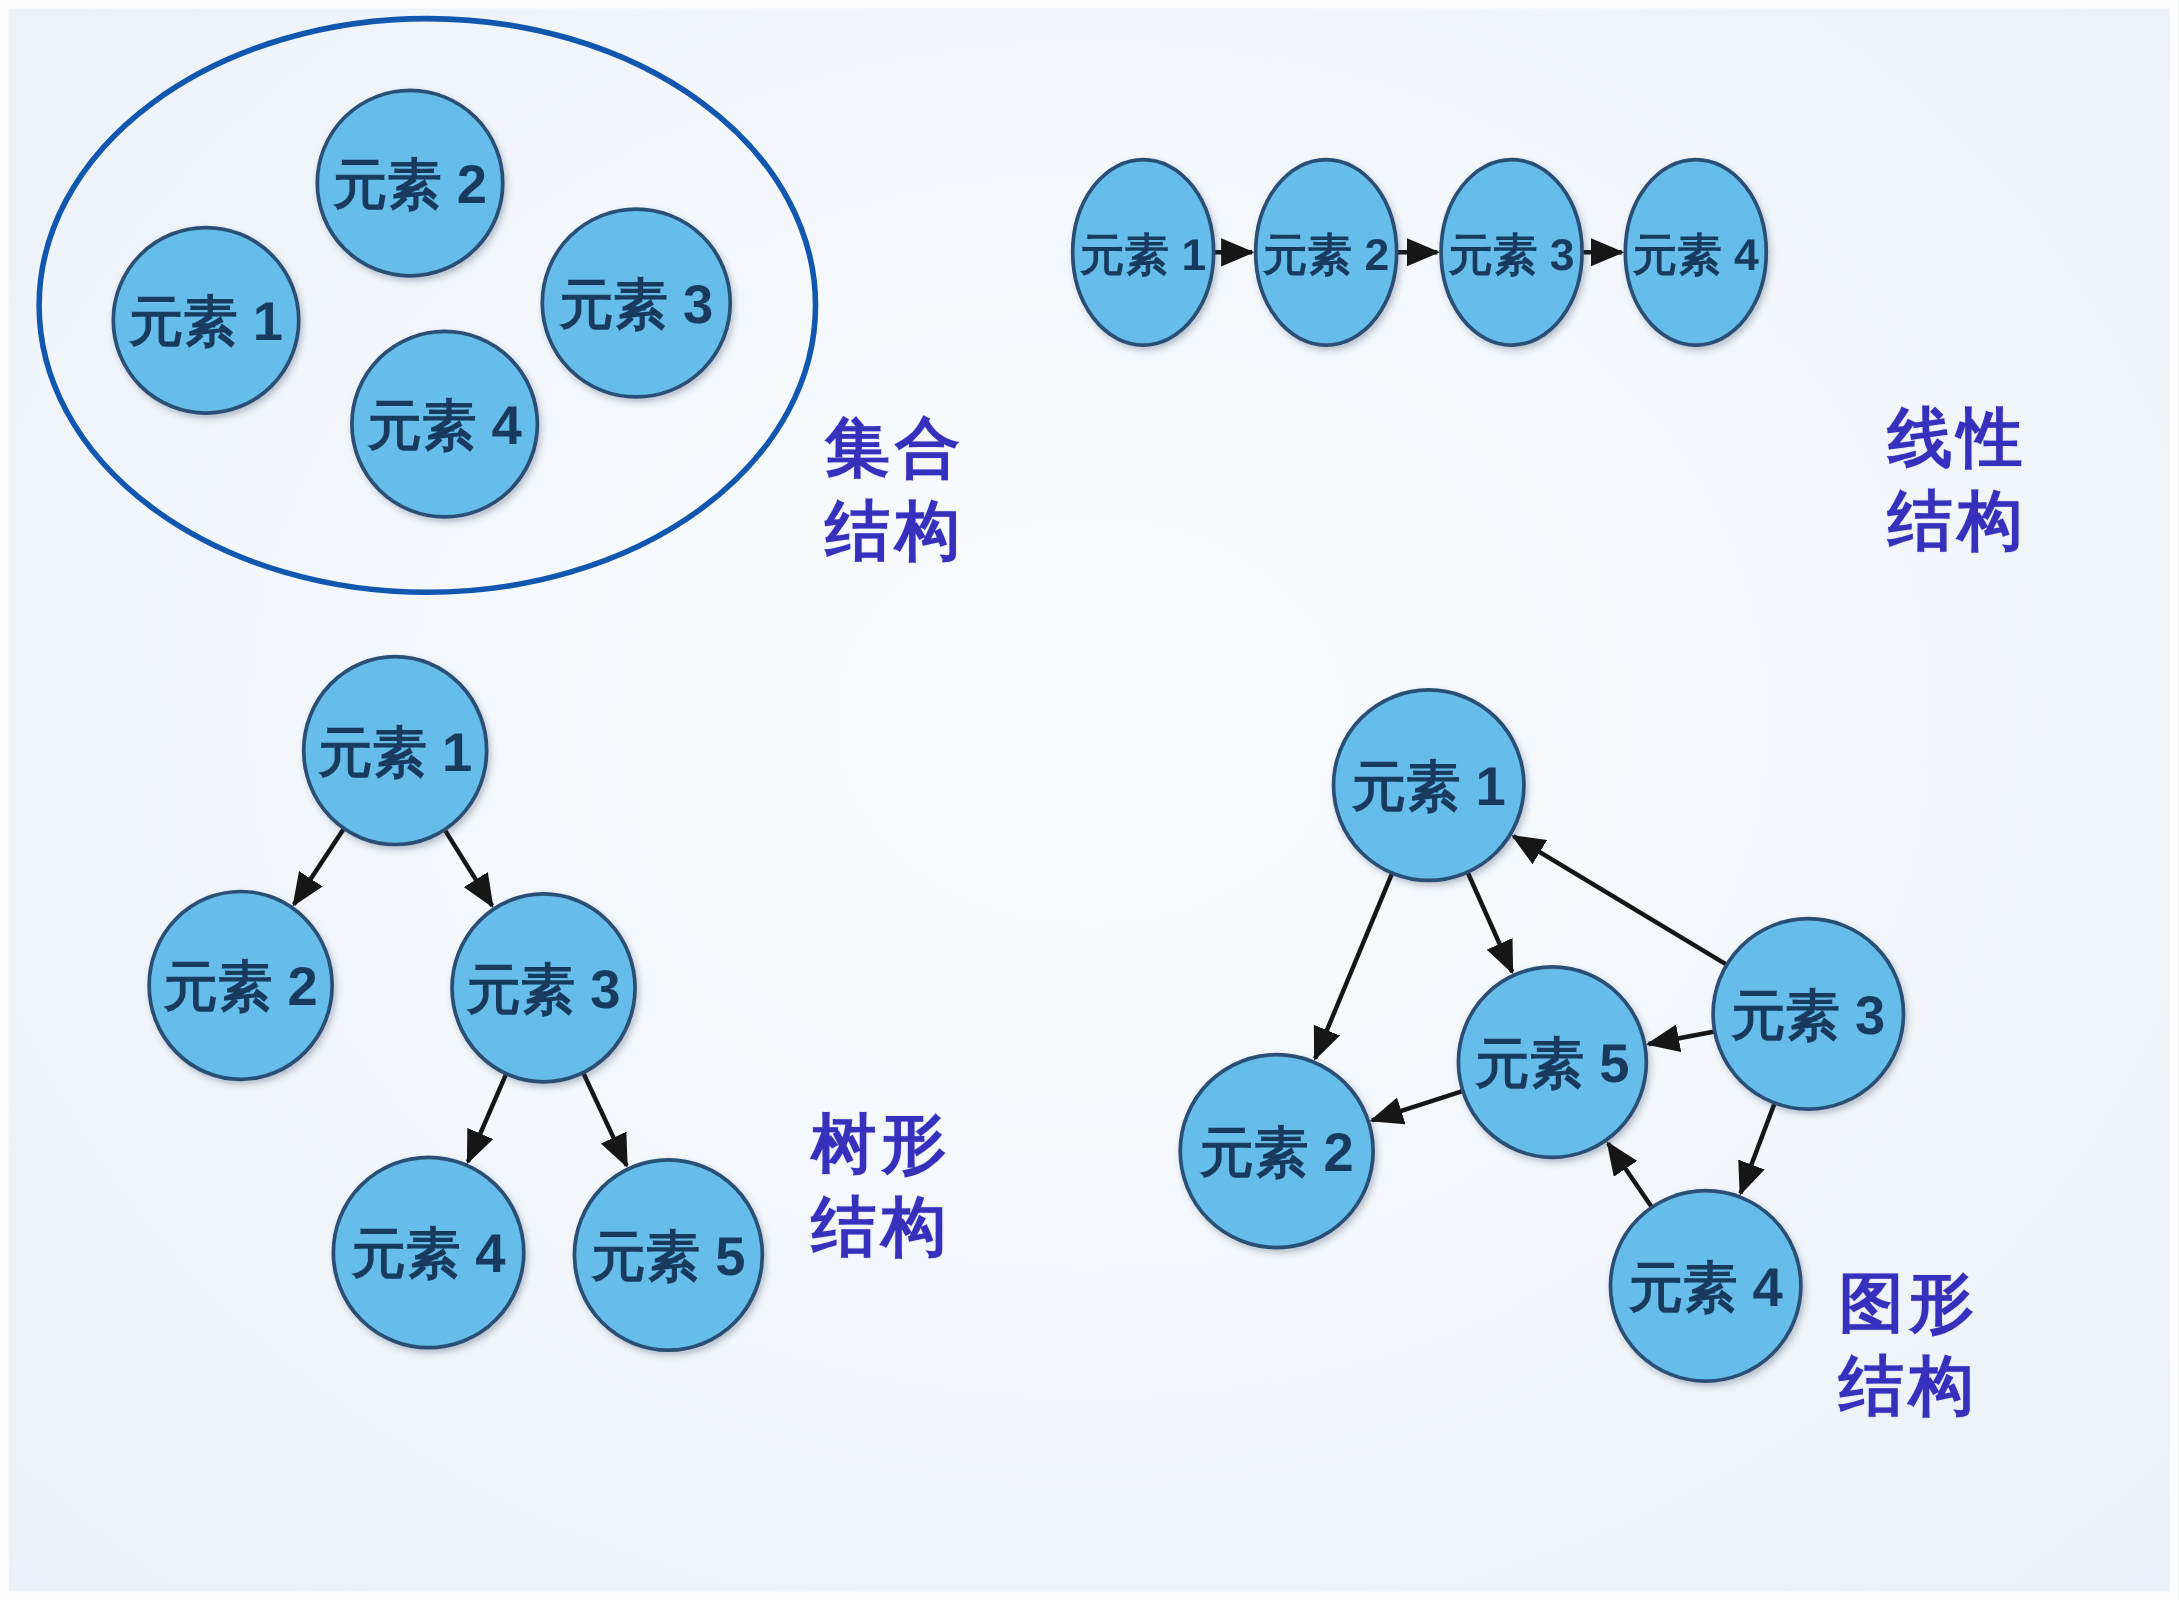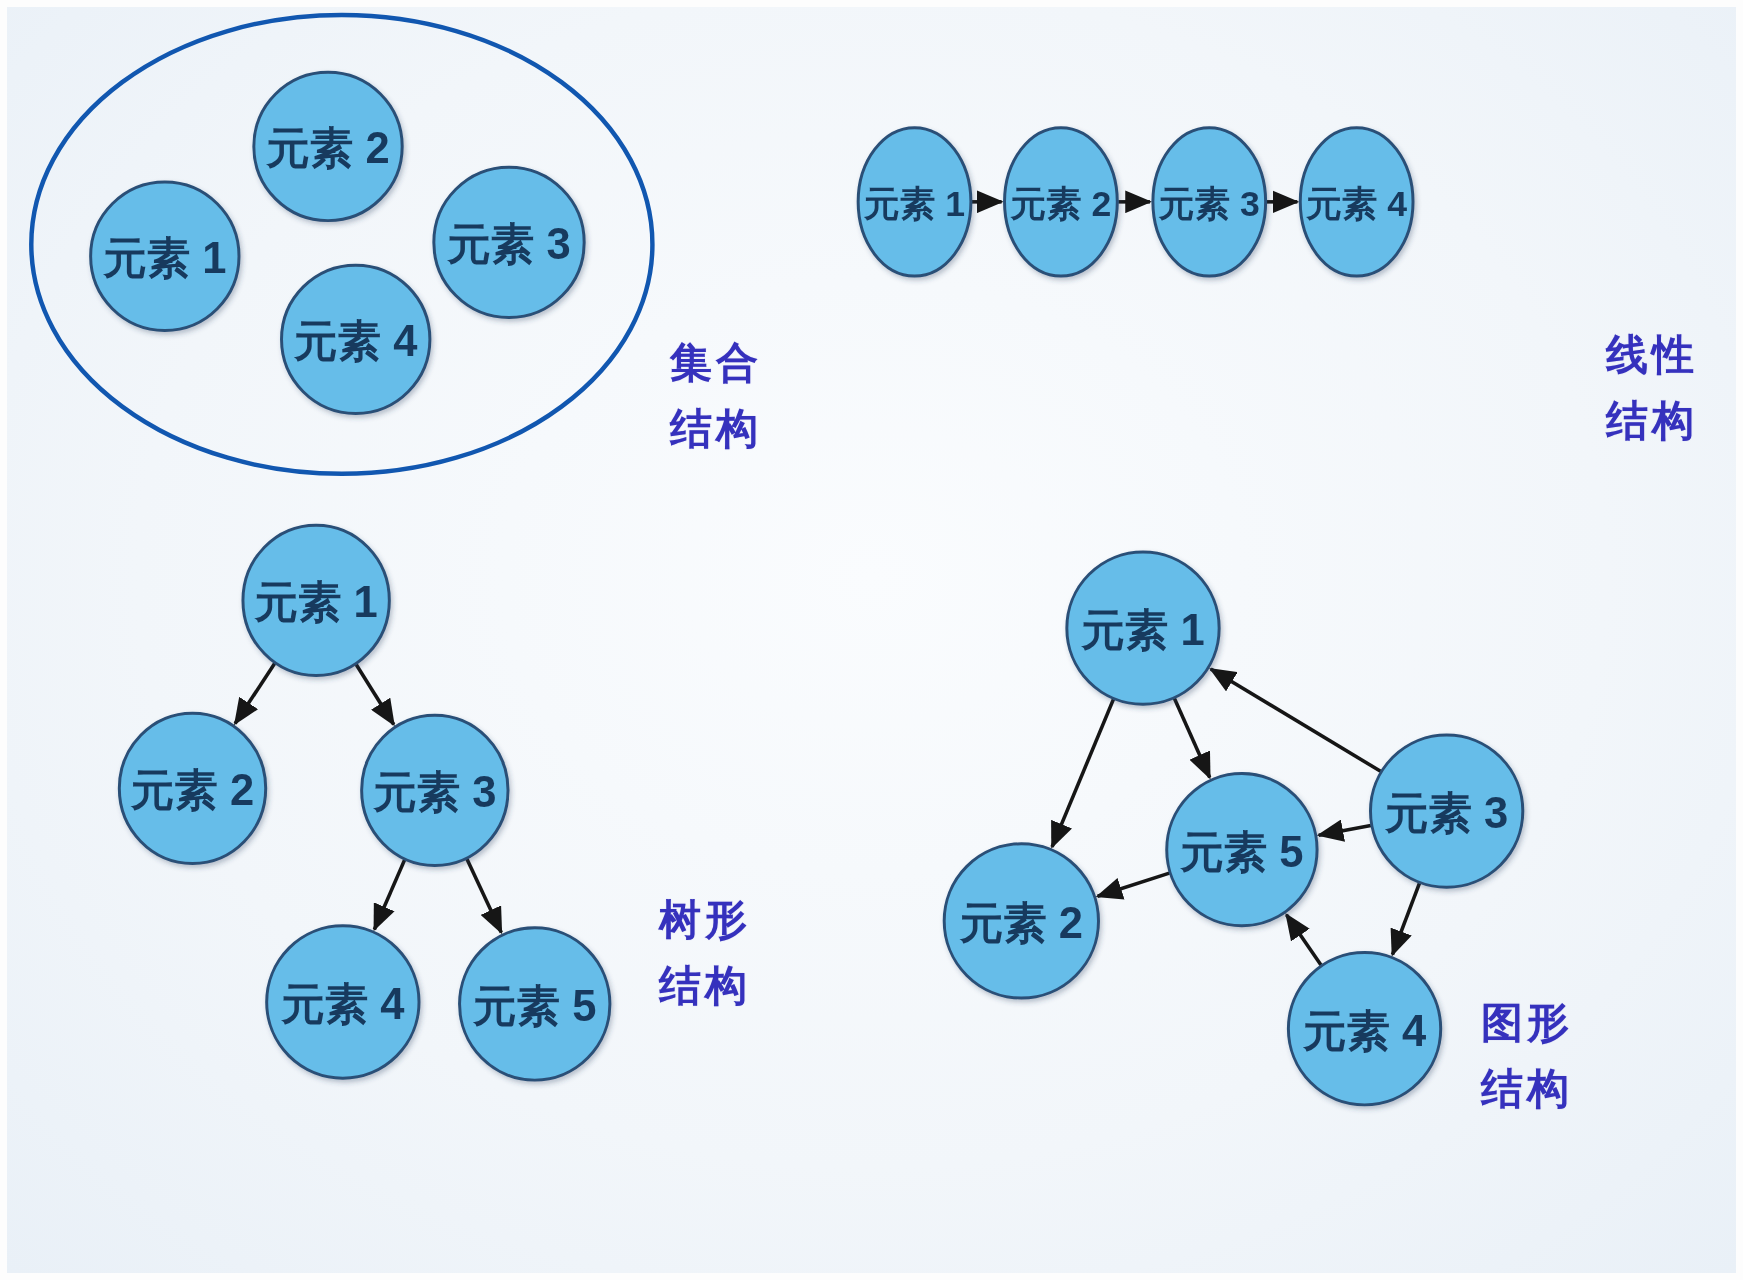--- a/index.html
+++ b/index.html
@@ -24,25 +24,26 @@
   }
   svg text.node-label {
     font-family: "Liberation Sans", "DejaVu Sans", sans-serif;
     font-weight: bold;
   }
   .section-label {
     position: absolute;
     transform: translateX(-50%);
     text-align: center;
     font-weight: bold;
-    font-size: 42px;
+    font-size: 52px;
     line-height: 66px;
     letter-spacing: 4px;
     white-space: nowrap;
     text-shadow: 0 0 1px rgba(60, 50, 190, 0.35);
+    font-family: Liberation Mono, monospace;
   }
 </style>
 </head>
 <body>
 
 <div class="stage">
   <svg id="diagram" viewBox="0 0 1743 1280">
     <defs>
       <marker id="arrowhead" viewBox="0 0 13 11" refX="12" refY="5.5" markerWidth="27" markerHeight="23" markerUnits="userSpaceOnUse" orient="auto">
         <path d="M0,0 L13,5.5 L0,11 Z" fill="#161616"></path>
@@ -103,25 +104,25 @@
         <text x="1370" y="1035" text-anchor="middle" dominant-baseline="central" fill="#173a5e" font-size="44" class="node-label">元素 4</text>
         <ellipse cx="1246" cy="852" rx="76" ry="77" fill="#66bde9" stroke="#2a4f77" stroke-width="3" filter="url(#nodeShadow)"></ellipse>
         <text x="1246" y="854" text-anchor="middle" dominant-baseline="central" fill="#173a5e" font-size="44" class="node-label">元素 5</text>
       </g>
   </svg>
 
   <div class="section-label" style="left: 709px; top: 323px; color: rgb(53, 49, 189);">
     <div>集合</div>
     <div>结构</div>
   </div>
-  <div class="section-label" style="left: 1645px; top: 315px; color: rgb(53, 49, 189);">
+  <div class="section-label" style="left: 1559px; top: 315px; color: rgb(53, 49, 189);">
     <div>线性</div>
     <div>结构</div>
   </div>
   <div class="section-label" style="left: 698px; top: 880px; color: rgb(53, 49, 189);">
     <div>树形</div>
     <div>结构</div>
   </div>
-  <div class="section-label" style="left: 1520px; top: 983px; color: rgb(53, 49, 189);">
+  <div class="section-label" style="left: 1520px; top: 1007px; color: rgb(53, 49, 189);">
     <div>图形</div>
     <div>结构</div>
   </div>
 </div>
 
 </body></html>

